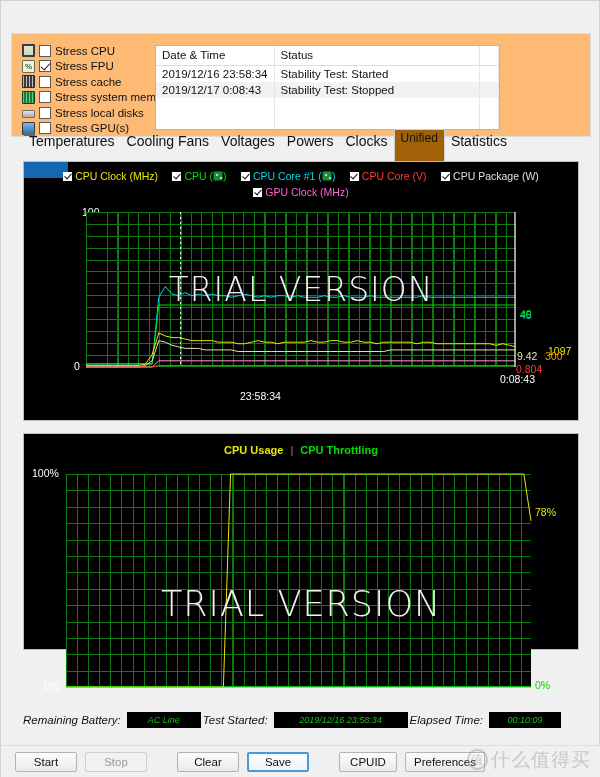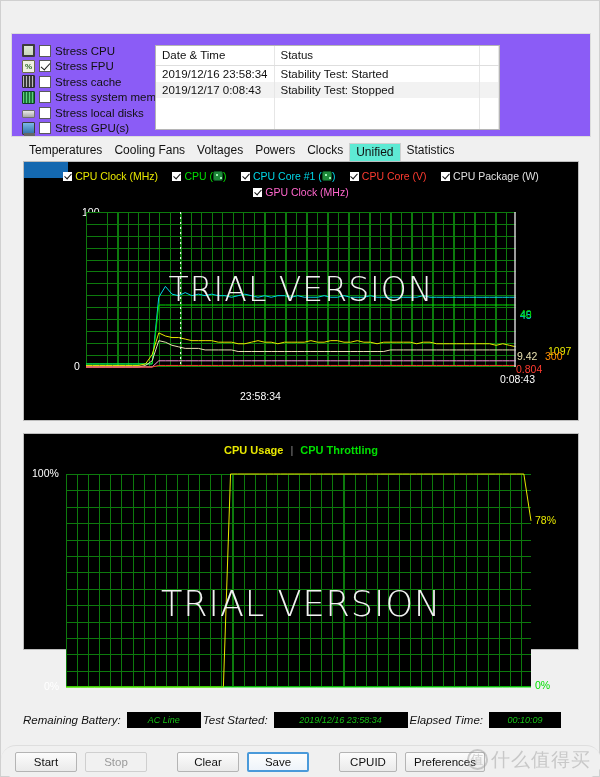--- a/index.html
+++ b/index.html
@@ -14,21 +14,21 @@
     width: 600px; height: 777px;
     background: #f0f0f0;
     border: 1px solid #d0d0d0;
   }
 
   
   .top {
     position: absolute;
     left: 10px; top: 32px;
     width: 580px; height: 104px;
-    background: #8b5cf6;
+    background: #fdba74;
     border: 1px solid #dcdcdc;
     display: flex;
   }
   .stress-list {
     padding: 9px 0 0 10px;
     width: 135px;
   }
   .stress-row {
     display: flex;
     align-items: center;
@@ -107,31 +107,31 @@
 
   
   .tabs {
     position: absolute;
     left: 22px; top: 142px;
     display: flex;
     align-items: flex-end;
     height: 18px;
   }
   .tab {
-    font-size: 12px;
+    font-size: 14px;
     color: #111;
-    padding: 1px 6px 4px 6px;
+    padding: 1px 6px 12px 6px;
     background: transparent;
     white-space: nowrap;
   }
   .tab.active {
-    background: #5eead4;
+    background: #a16207;
     border: 1px solid #cfcfcf;
     border-bottom: none;
-    padding: 1px 6px 3px 6px;
+    padding: 1px 6px 17px 6px;
     font-size: 12px;
     position: relative;
     top: 1px;
   }
 
   
   .panel {
     position: absolute;
     background: #000;
     border: 1px solid #bdbdbd;
@@ -261,21 +261,20 @@
   .buttonbar {
     position: absolute;
     left: 0; top: 744px;
     width: 600px; height: 33px;
     background: #f0f0f0;
     border-top: 1px solid #dedede;
     display: flex;
     align-items: center;
     gap: 8px;
     padding-left: 14px;
-    border-radius: 15px;
   }
   .btn {
     font-size: 11.5px;
     color: #111;
     background: linear-gradient(#fcfcfc,#eaeaea);
     border: 1px solid #b4b4b4;
     border-radius: 2px;
     height: 20px;
     min-width: 62px;
     padding: 0 8px;
@@ -459,21 +458,21 @@
 
   <div class="panel" id="panel2">
     <div class="legend2">
       <span style="color:#e8e800">CPU Usage</span>
       <span class="sep">|</span>
       <span style="color:#00e000">CPU Throttling</span>
     </div>
 
     <div class="axlabel" style="left:8px; top:33px; color:#ffffff;">100%</div>
     <div class="axlabel" style="left:20px; top:246px; color:#ffffff;">0%</div>
-    <div class="axlabel" style="left:511px; top:80px; color:#e8e800;">78%</div>
+    <div class="axlabel" style="left:511px; top:72px; color:#e8e800;">78%</div>
     <div class="axlabel" style="left:511px; top:245px; color:#00e000;">0%</div>
 
     <div class="plot" id="plot2">
       <div class="gridbox"></div>
       <div class="gridlines2"></div>
       <svg class="series" id="svg2" viewBox="0 0 465 213" preserveAspectRatio="none">
           <polyline points="0.00,213.00 7.15,213.00 14.31,213.00 21.46,213.00 28.62,213.00 35.77,213.00 42.92,213.00 50.08,213.00 57.23,213.00 64.38,213.00 71.54,213.00 78.69,213.00 85.85,213.00 93.00,213.00 100.15,213.00 107.31,213.00 114.46,213.00 121.62,213.00 128.77,213.00 135.92,213.00 143.08,213.00 150.23,213.00 157.38,213.00 164.54,0.00 171.69,0.00 178.85,0.00 186.00,0.00 193.15,0.00 200.31,0.00 207.46,0.00 214.62,0.00 221.77,0.00 228.92,0.00 236.08,0.00 243.23,0.00 250.38,0.00 257.54,0.00 264.69,0.00 271.85,0.00 279.00,0.00 286.15,0.00 293.31,0.00 300.46,0.00 307.62,0.00 314.77,0.00 321.92,0.00 329.08,0.00 336.23,0.00 343.38,0.00 350.54,0.00 357.69,0.00 364.85,0.00 372.00,0.00 379.15,0.00 386.31,0.00 393.46,0.00 400.62,0.00 407.77,0.00 414.92,0.00 422.08,0.00 429.23,0.00 436.38,0.00 443.54,0.00 450.69,0.00 457.85,0.00 465.00,46.86" fill="none" stroke="#e8e800" stroke-width="1" vector-effect="non-scaling-stroke"></polyline>
           <polyline points="0.00,213.00 7.15,213.00 14.31,213.00 21.46,213.00 28.62,213.00 35.77,213.00 42.92,213.00 50.08,213.00 57.23,213.00 64.38,213.00 71.54,213.00 78.69,213.00 85.85,213.00 93.00,213.00 100.15,213.00 107.31,213.00 114.46,213.00 121.62,213.00 128.77,213.00 135.92,213.00 143.08,213.00 150.23,213.00 157.38,213.00 164.54,213.00 171.69,213.00 178.85,213.00 186.00,213.00 193.15,213.00 200.31,213.00 207.46,213.00 214.62,213.00 221.77,213.00 228.92,213.00 236.08,213.00 243.23,213.00 250.38,213.00 257.54,213.00 264.69,213.00 271.85,213.00 279.00,213.00 286.15,213.00 293.31,213.00 300.46,213.00 307.62,213.00 314.77,213.00 321.92,213.00 329.08,213.00 336.23,213.00 343.38,213.00 350.54,213.00 357.69,213.00 364.85,213.00 372.00,213.00 379.15,213.00 386.31,213.00 393.46,213.00 400.62,213.00 407.77,213.00 414.92,213.00 422.08,213.00 429.23,213.00 436.38,213.00 443.54,213.00 450.69,213.00 457.85,213.00 465.00,213.00" fill="none" stroke="#00e000" stroke-width="1" vector-effect="non-scaling-stroke"></polyline>
         </svg>
     </div>

